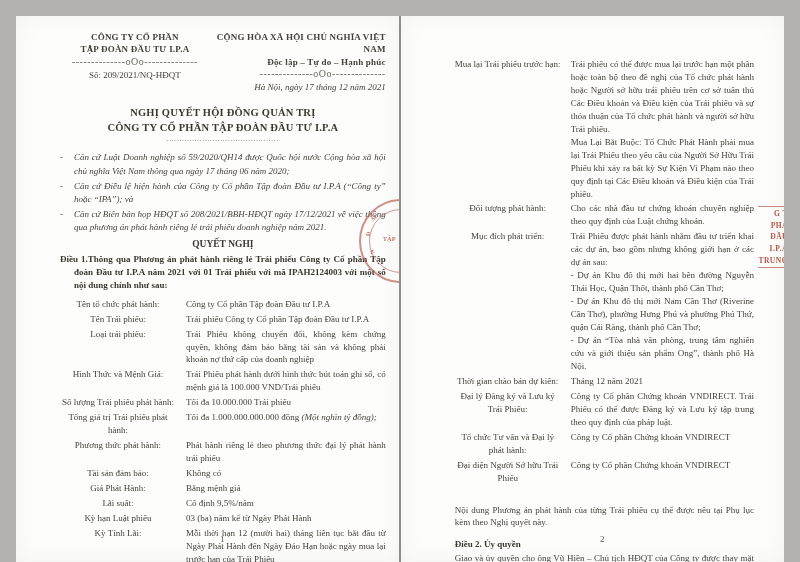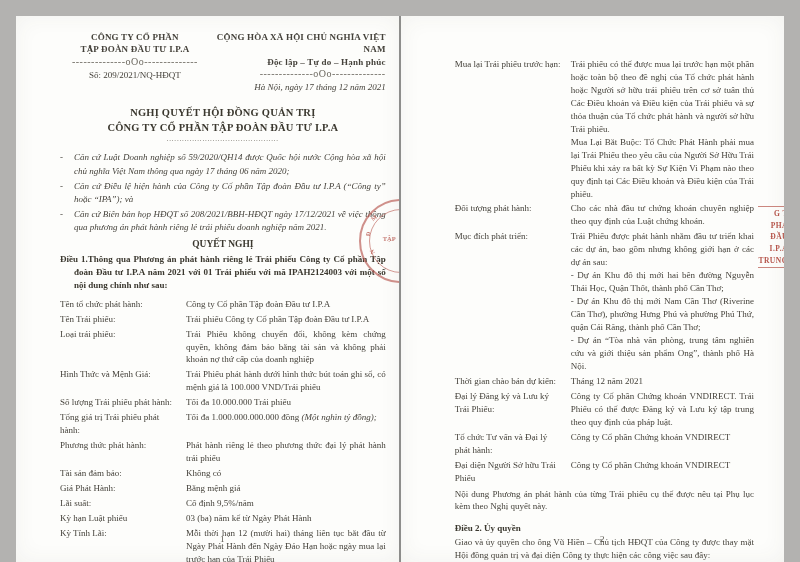--- a/index.html
+++ b/index.html
@@ -44,27 +44,27 @@
   .recital .marker { flex:none; width:14px; }
   .recital .r-text { flex:1; text-align:justify; }
 
   .resolution-heading { text-align:center; font-weight:bold; font-size:9.5px; margin:5px 0 4px 0; color:#3b382f; }
 
   .article1 { font-weight:bold; font-size:9px; line-height:1.48; text-align:justify;
               padding-left:14px; text-indent:-14px; margin:0 0 5px 0; color:#3b382f; }
 
   .terms { font-size:9px; }
   .term-row { display:flex; line-height:1.44; margin-bottom:2px; }
-  .term-label { flex:none; padding-right:10px; }
+  .term-label { flex:none; padding-right:10px;text-align:center; }
   .page1 .term-label { width:116px; }
   .page2 .term-label { width:106px; }
   .term-value { flex:1; text-align:justify; white-space:pre-line; }
   .term-note { font-style:italic; }
 
-  .closing-note { font-size:9px; line-height:1.44; text-align:justify; margin-top:3px; }
+  .closing-note { font-size:9px; line-height:1.44; text-align:justify; margin-top:19px; }
   .article2-heading { font-weight:bold; font-size:9px; line-height:1.5; margin-top:4px; color:#3b382f; }
   .article2-intro { font-size:9px; line-height:1.44; text-align:justify; }
   .bullets { margin-top:1px; }
   .bullet { display:flex; font-size:9px; line-height:1.48; }
   .bullet .marker { flex:none; width:16px; text-align:left; padding-left:4px; }
   .bullet .b-text { flex:1; text-align:justify; }
 
   .page-number { position:absolute; bottom:18px; left:0; width:100%; text-align:center; font-size:9px; color:#55524a; }
   .page1 .page-number { padding-left:30px; box-sizing:border-box; }
   .page2 .page-number { padding-left:20px; box-sizing:border-box; }

